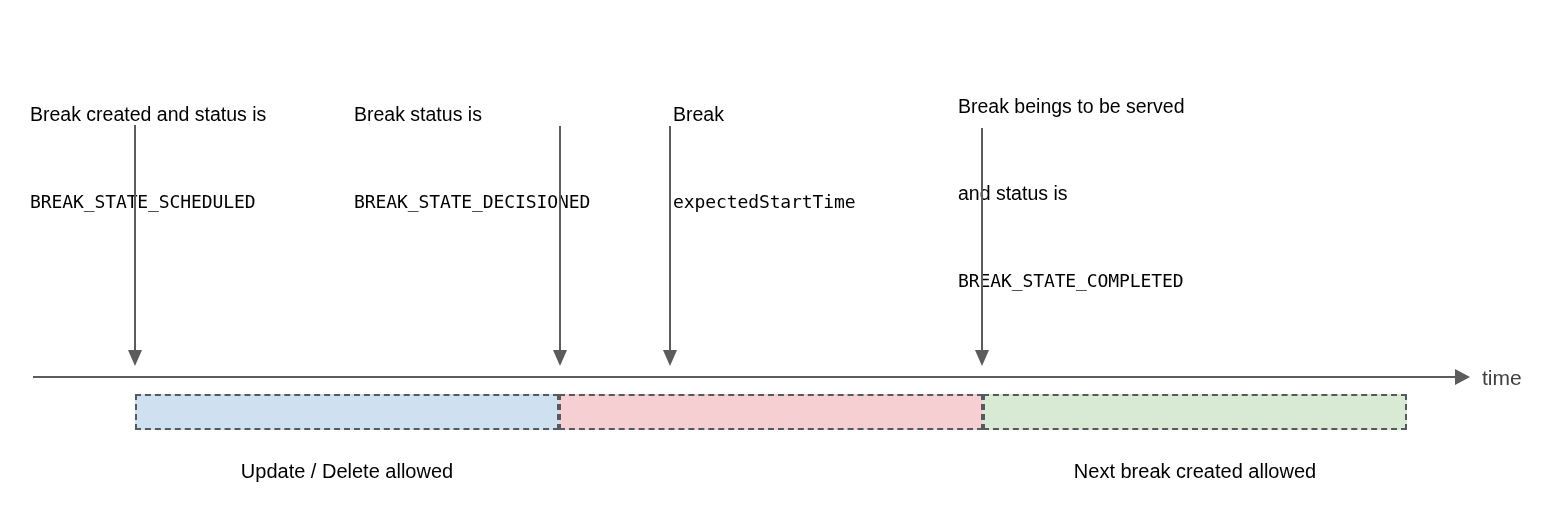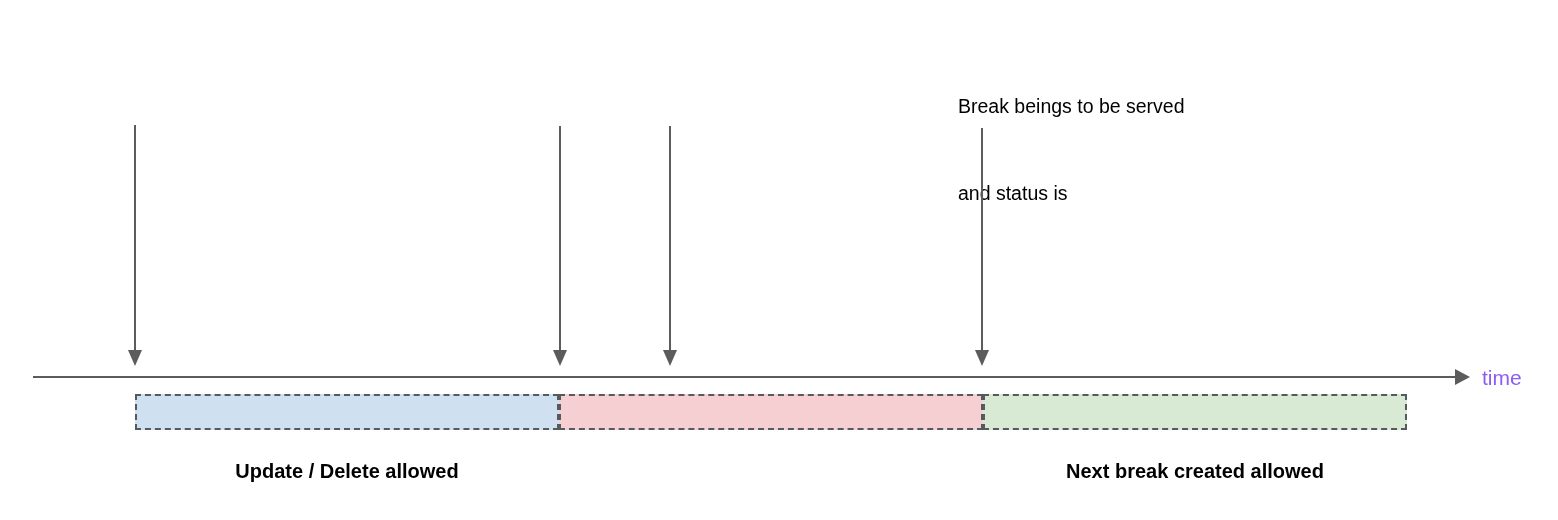--- a/index.html
+++ b/index.html
@@ -48,21 +48,21 @@
     width: 0;
     height: 0;
     border-top: 8px solid transparent;
     border-bottom: 8px solid transparent;
     border-left: 15px solid #5c5c5c;
   }
   .axis-label {
     position: absolute;
     font-size: 21px;
     font-family: "Liberation Sans", sans-serif;
-    color: #8b5cf6;
+    color: #404040;
   }
   .marker-arrow {
     position: absolute;
     width: 16px;
   }
   .marker-arrow .shaft {
     position: absolute;
     left: 7px;
     top: 0;
     width: 2px;
@@ -84,34 +84,46 @@
     box-sizing: border-box;
     border: 2px dashed #555a5e;
   }
   .segment-caption {
     position: absolute;
     font-size: 20px;
     font-family: "Liberation Sans", sans-serif;
     color: #000000;
     text-align: center;
     white-space: nowrap;
-    font-weight: bold;
   }
 </style>
 </head>
 <body>
 
 <div id="diagram-root">
 
+  <div class="annotation" style="left:30px; top:42px;">
+    <span class="prose">Break created and status is</span>
+    <span class="code">BREAK_STATE_SCHEDULED</span>
+  </div>
 
+  <div class="annotation" style="left:354px; top:42px;">
+    <span class="prose">Break status is</span>
+    <span class="code">BREAK_STATE_DECISIONED</span>
+  </div>
 
+  <div class="annotation" style="left:673px; top:42px;">
+    <span class="prose">Break</span>
+    <span class="code">expectedStartTime</span>
+  </div>
 
   <div class="annotation" style="left:930px; top:34px;margin-left:28px;">
     <span class="prose">Break beings to be served</span>
     <span class="prose">and status is</span>
+    <span class="code">BREAK_STATE_COMPLETED</span>
   </div>
 
   <div class="marker-arrow" style="left:127px; top:125px; height:241px;">
     <div class="shaft" style="height:225px;"></div>
     <div class="head" style="top:225px;"></div>
   </div>
 
   <div class="marker-arrow" style="left:552px; top:126px; height:240px;">
     <div class="shaft" style="height:224px;"></div>
     <div class="head" style="top:224px;"></div>

